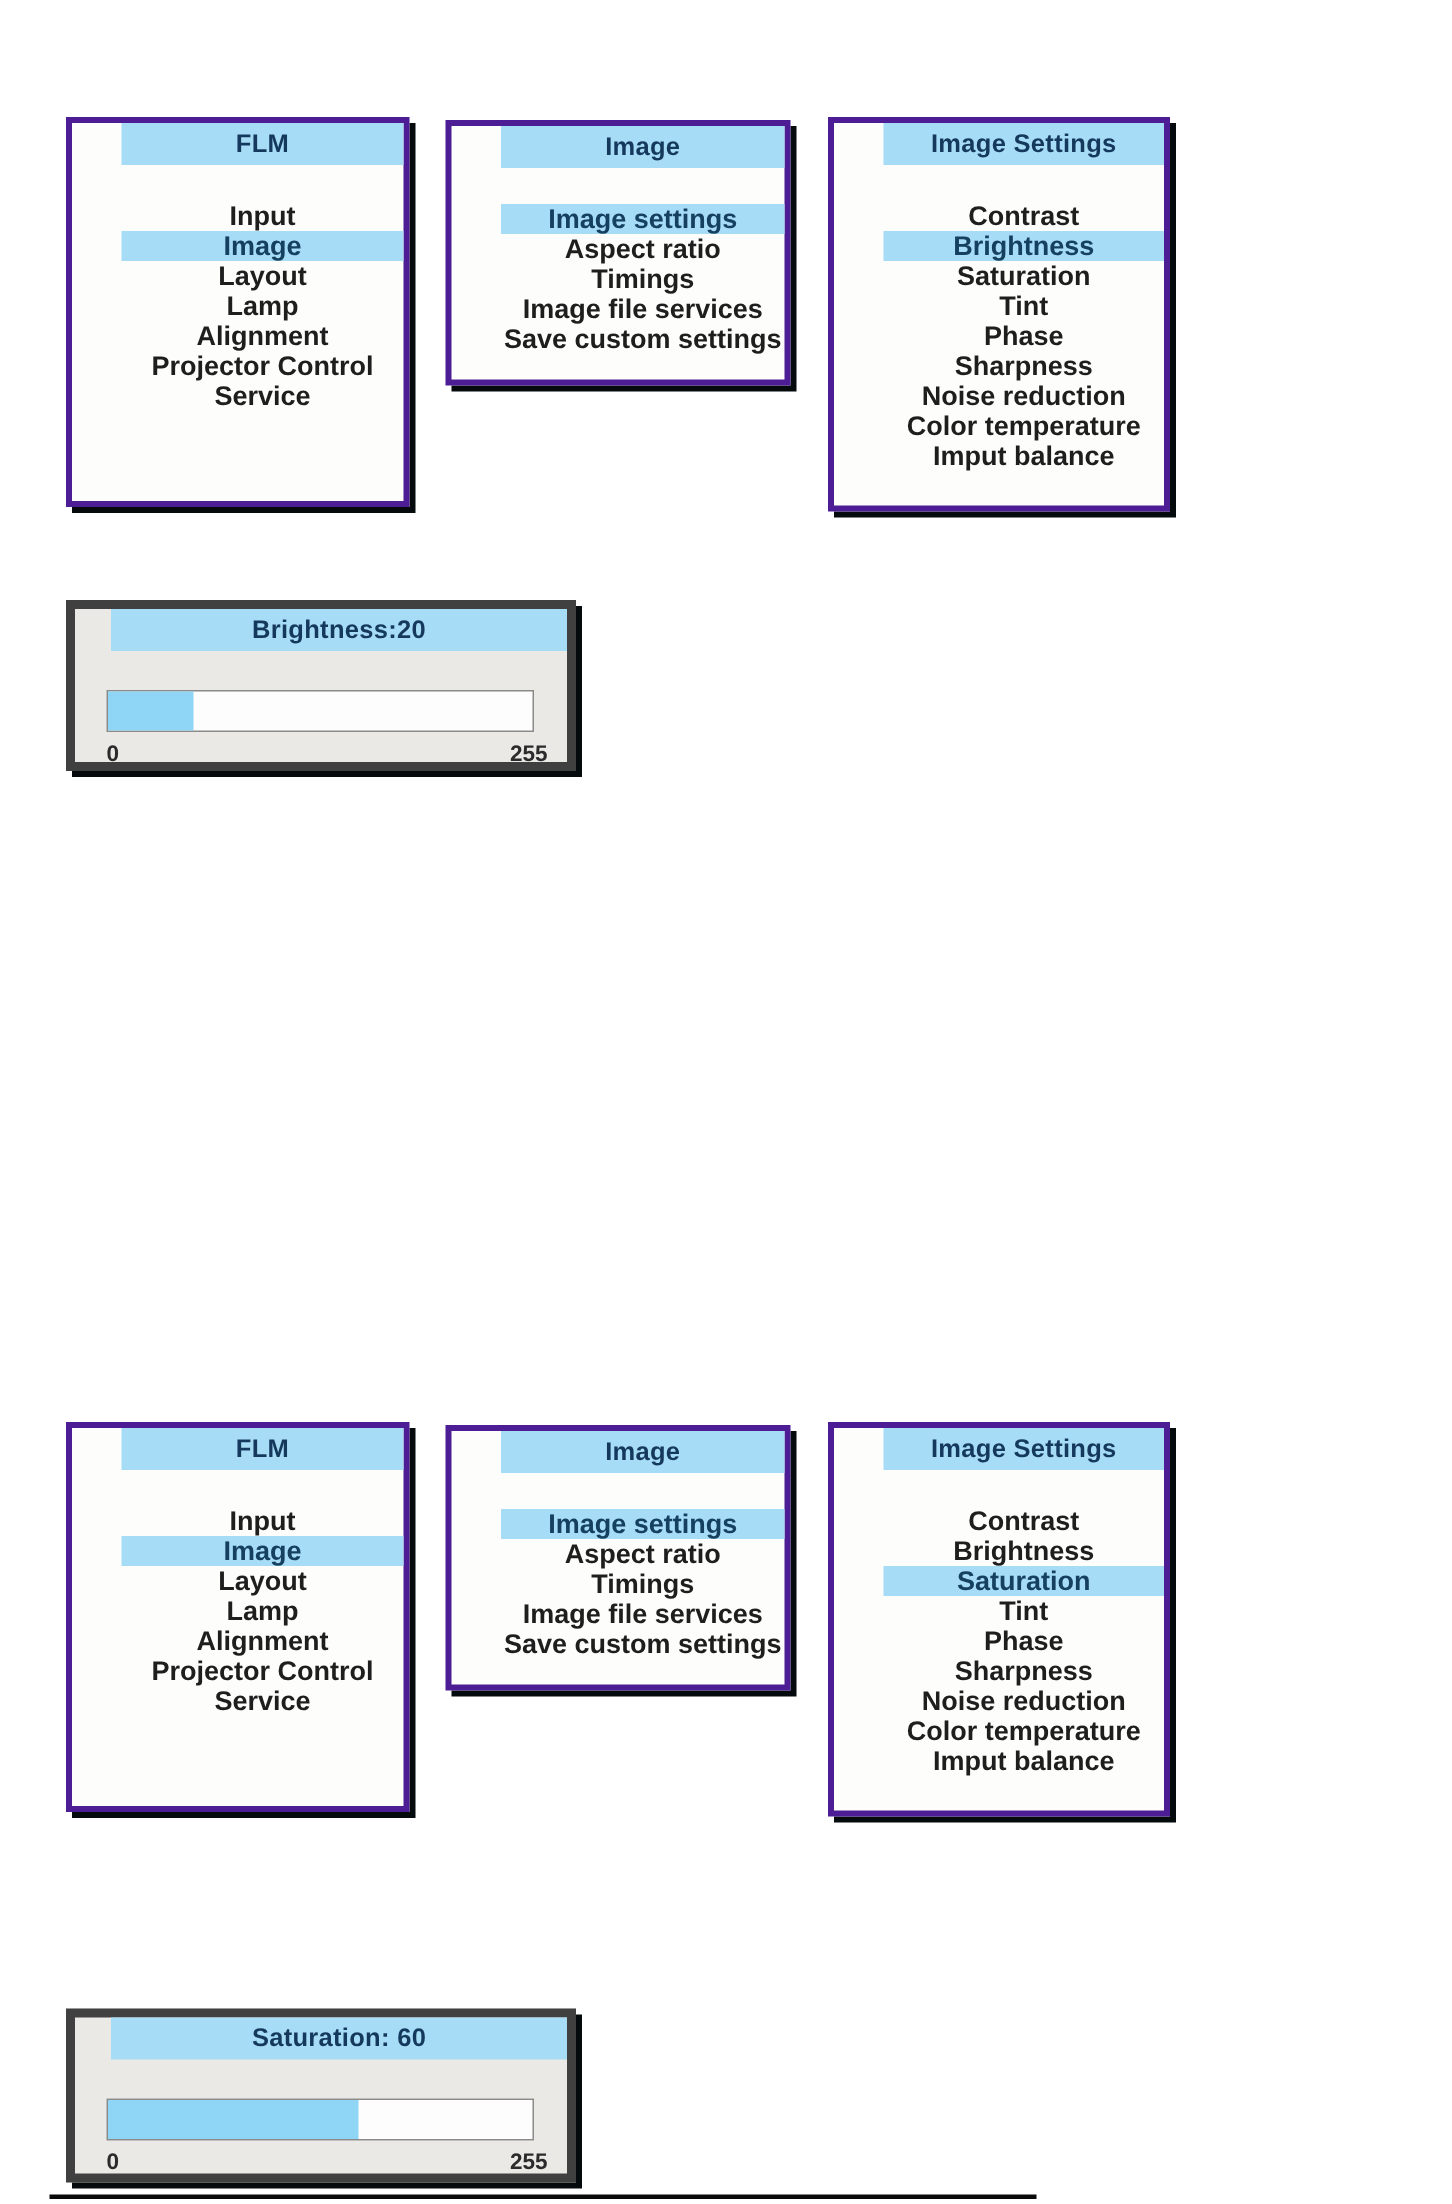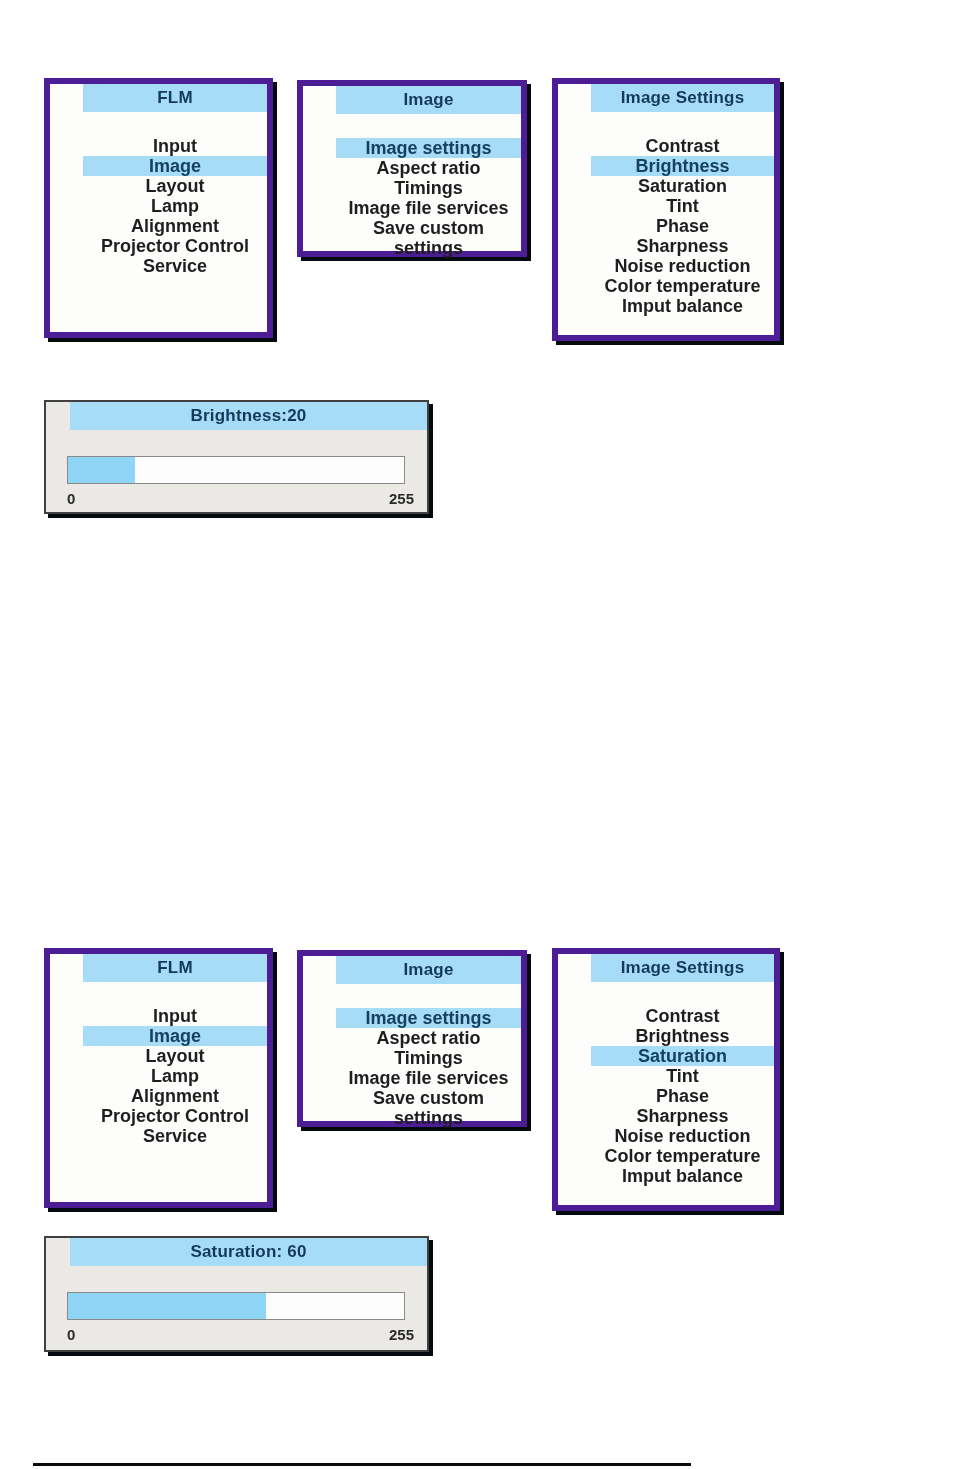--- a/index.html
+++ b/index.html
@@ -8,21 +8,21 @@
     background: #ffffff;
     font-family: "Liberation Sans", sans-serif;
     position: relative;
     overflow: hidden;
   }
 
   
   .osd-box {
     position: absolute;
     background: #fdfdfc;
-    border: 6px solid #4c1d95;
+    border: 4px solid #4c1d95;
     box-shadow: 4px 4px 0 0 #050a0d;
     box-sizing: border-box;
     padding-left: 33px;
   }
   .osd-header {
     height: 28px;
     background: #a6dcf5;
     display: flex;
     align-items: center;
     justify-content: center;
@@ -57,30 +57,30 @@
 
   
   #flm-menu-2            { left: 44px;  top: 948px;  width: 229px; height: 260px; }
   #image-menu-2          { left: 297px; top: 950px;  width: 230px; height: 177px; }
   #image-settings-menu-2 { left: 552px; top: 948px;  width: 228px; height: 263px; }
 
   
   .slider-dialog {
     position: absolute;
     left: 44px;
-    width: 385px;
+    width: 340px;
     height: 114px;
     background: #ebe9e6;
-    border: 2px solid #404040;
+    border: 6px solid #404040;
     box-shadow: 4px 4px 0 0 #050a0d;
     box-sizing: border-box;
     padding-left: 24px;
   }
   #brightness-dialog { top: 400px; }
-  #saturation-dialog { top: 1236px; height: 116px; }
+  #saturation-dialog { top: 1339px; height: 116px; }
 
   .slider-track {
     position: absolute;
     left: 21px;
     right: 22px;
     top: 54px;
     height: 28px;
     background: #fdfdfd;
     border: 1px solid #8a8a88;
     box-sizing: border-box;

